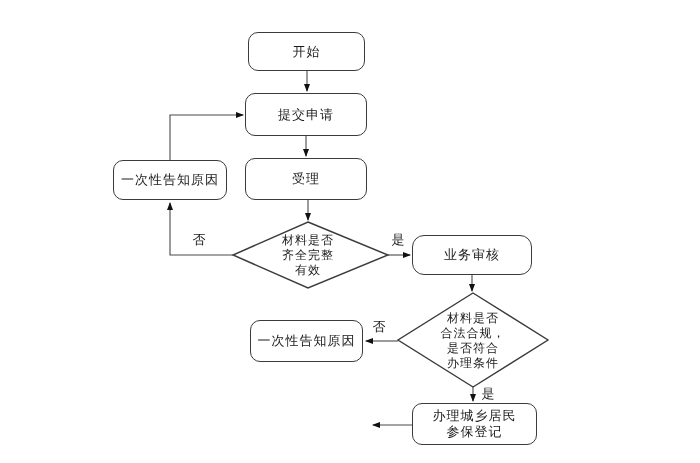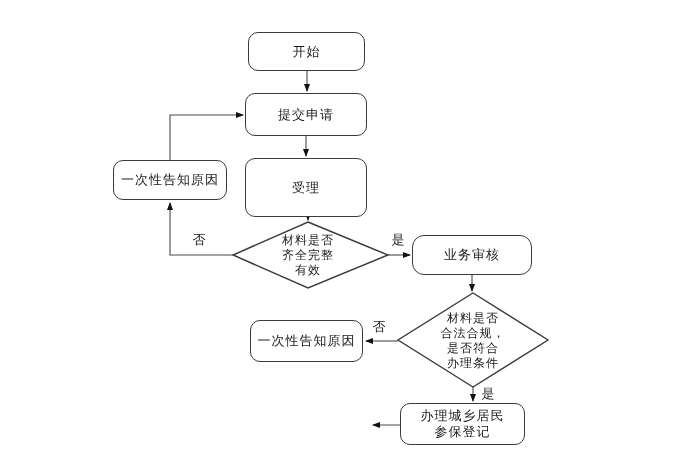--- a/index.html
+++ b/index.html
@@ -86,37 +86,37 @@
   </svg>
 
   <div class="node" style="left:248px; top:32px; width:117px; height:39px;">
     <span>开始</span>
   </div>
 
   <div class="node" style="left:245px; top:93px; width:122px; height:43px;">
     <span>提交申请</span>
   </div>
 
-  <div class="node" style="left:245px; top:158px; width:122px; height:59px;">
+  <div class="node" style="left:245px; top:158px; width:122px; height:42px;">
     <span>受理</span>
   </div>
 
   <div class="node" style="left:113px; top:160px; width:114px; height:40px;">
     <span>一次性告知原因</span>
   </div>
 
   <div class="node" style="left:412px; top:235px; width:120px; height:40px;border-radius:12px;">
     <span>业务审核</span>
   </div>
 
   <div class="node" style="left:250px; top:320px; width:113px; height:42px;">
     <span>一次性告知原因</span>
   </div>
 
-  <div class="node" style="left:400px; top:403px; width:125px; height:42px;">
+  <div class="node" style="left:412px; top:403px; width:125px; height:42px;">
     <span>办理城乡居民
 参保登记</span>
   </div>
 
 
   <div class="diamond-label" style="left:256px; top:231px; width:104px; height:48px;">材料是否
 齐全完整
 有效</div>
 
   <div class="diamond-label" style="left:411px; top:310px; width:124px; height:61px;">材料是否

